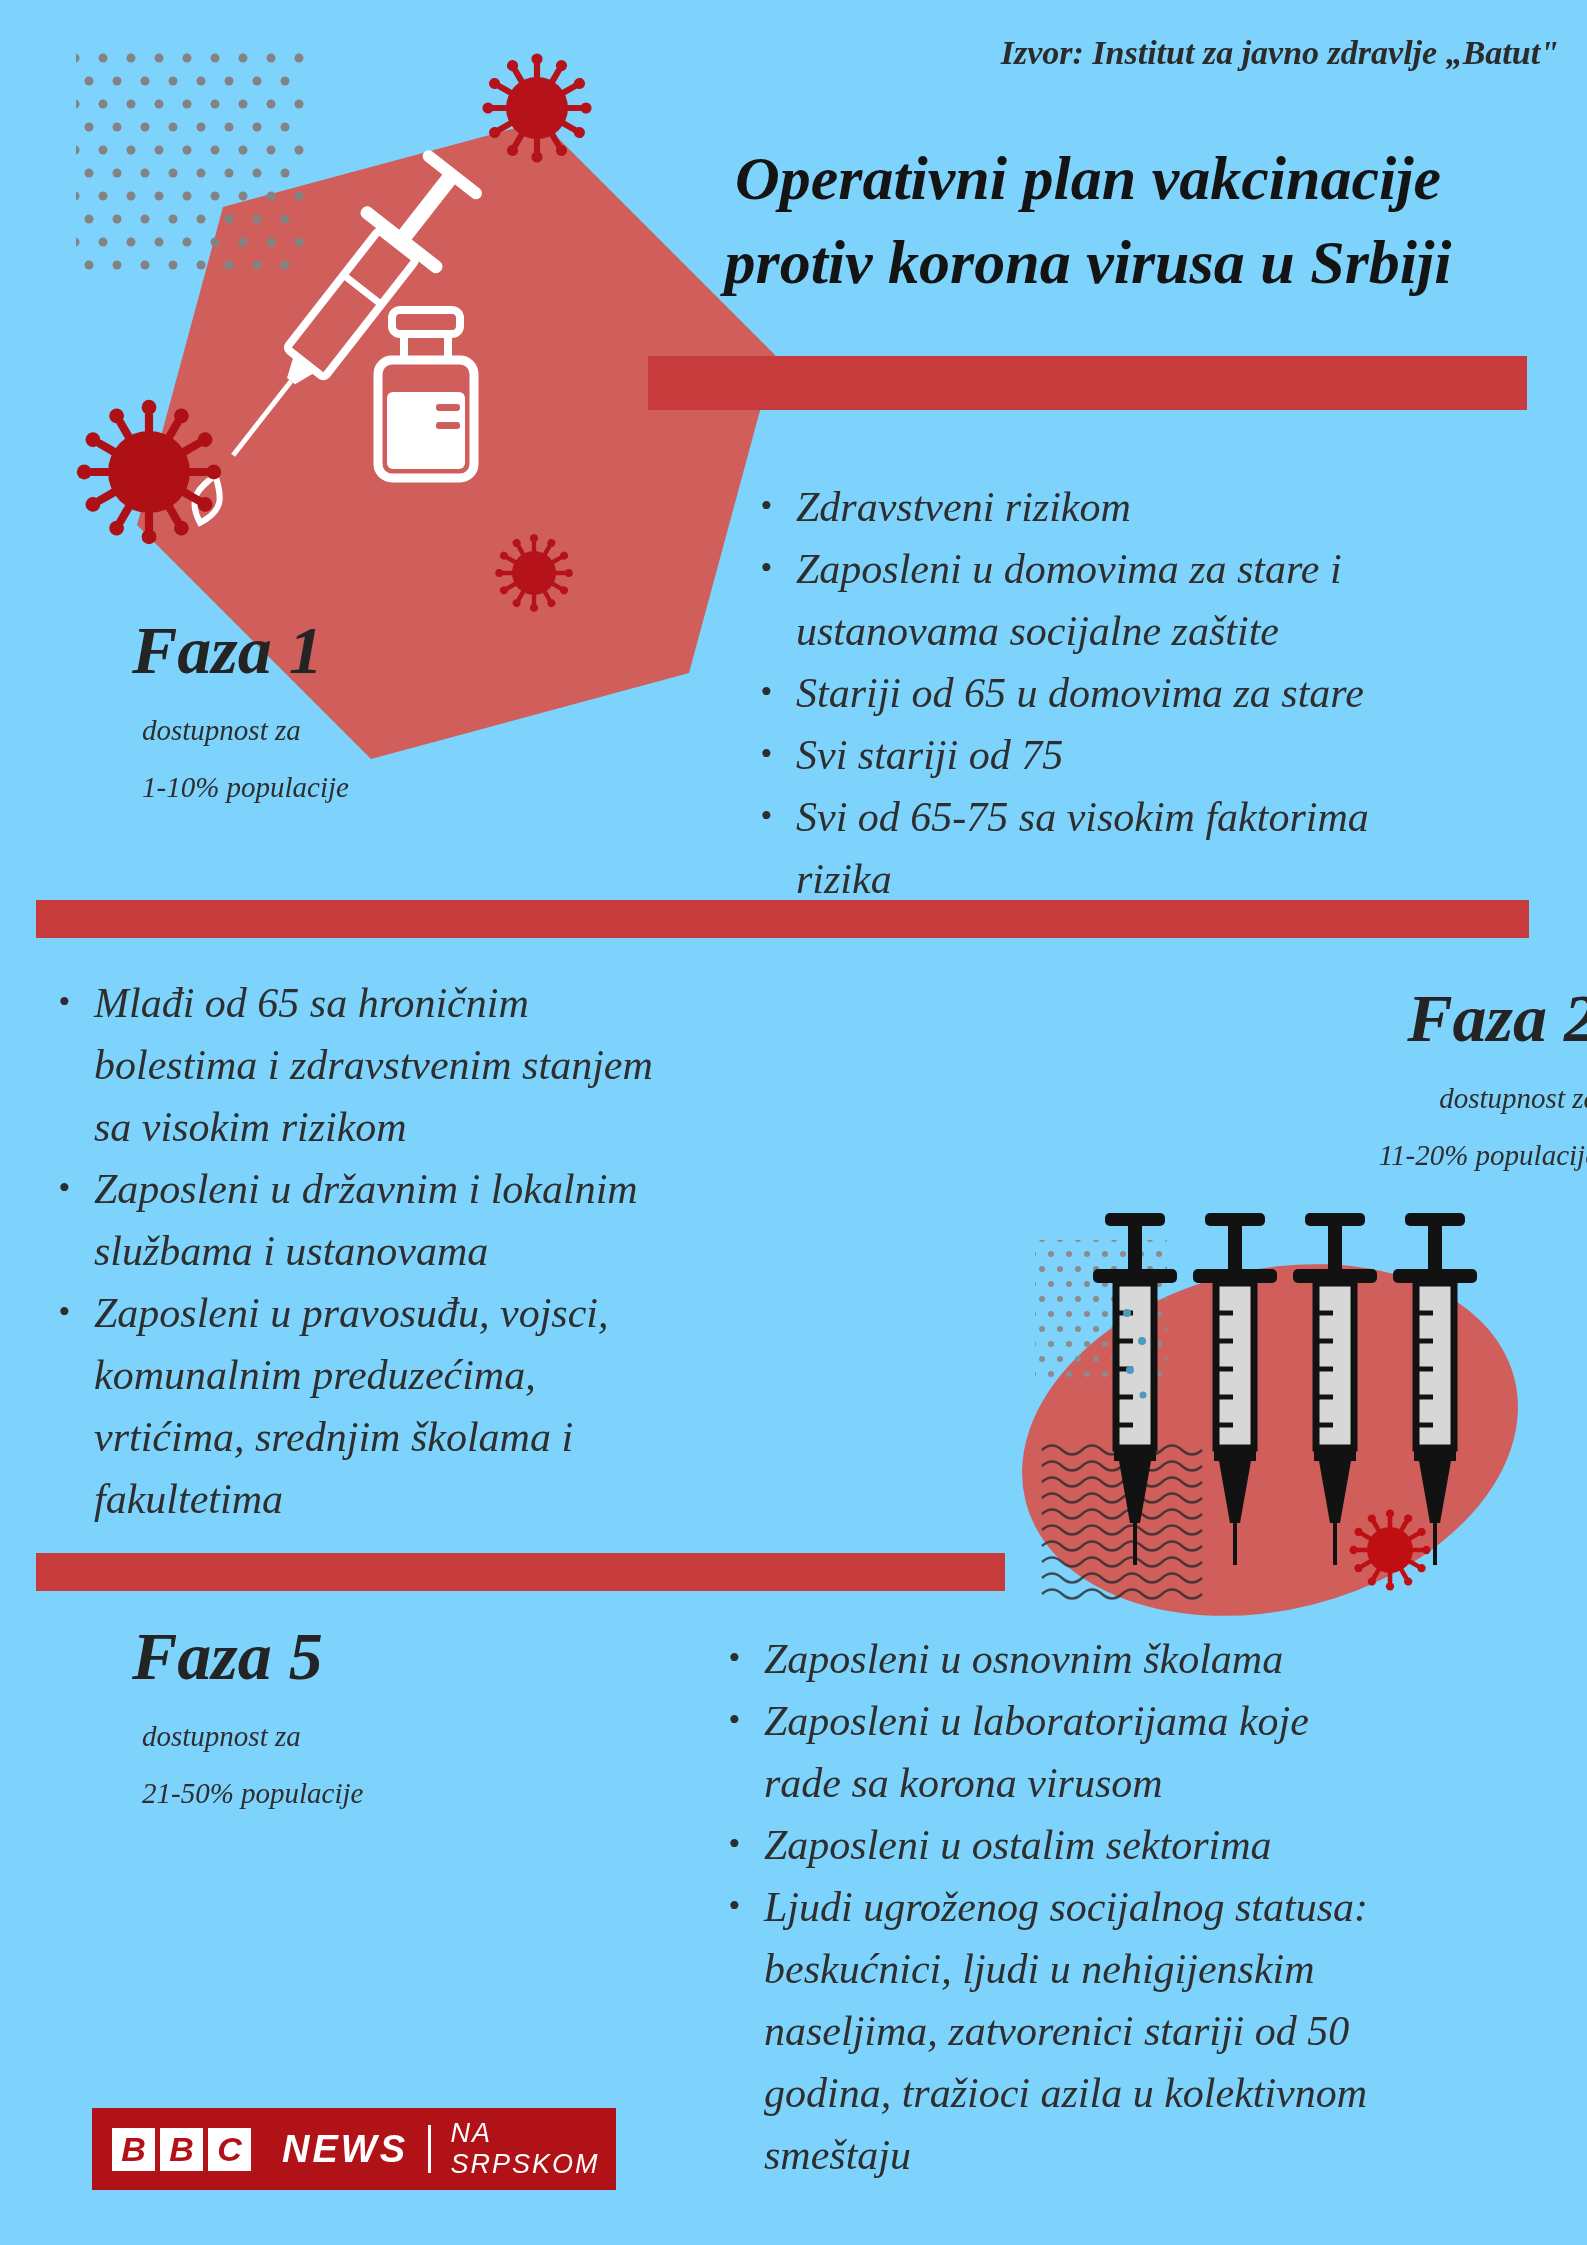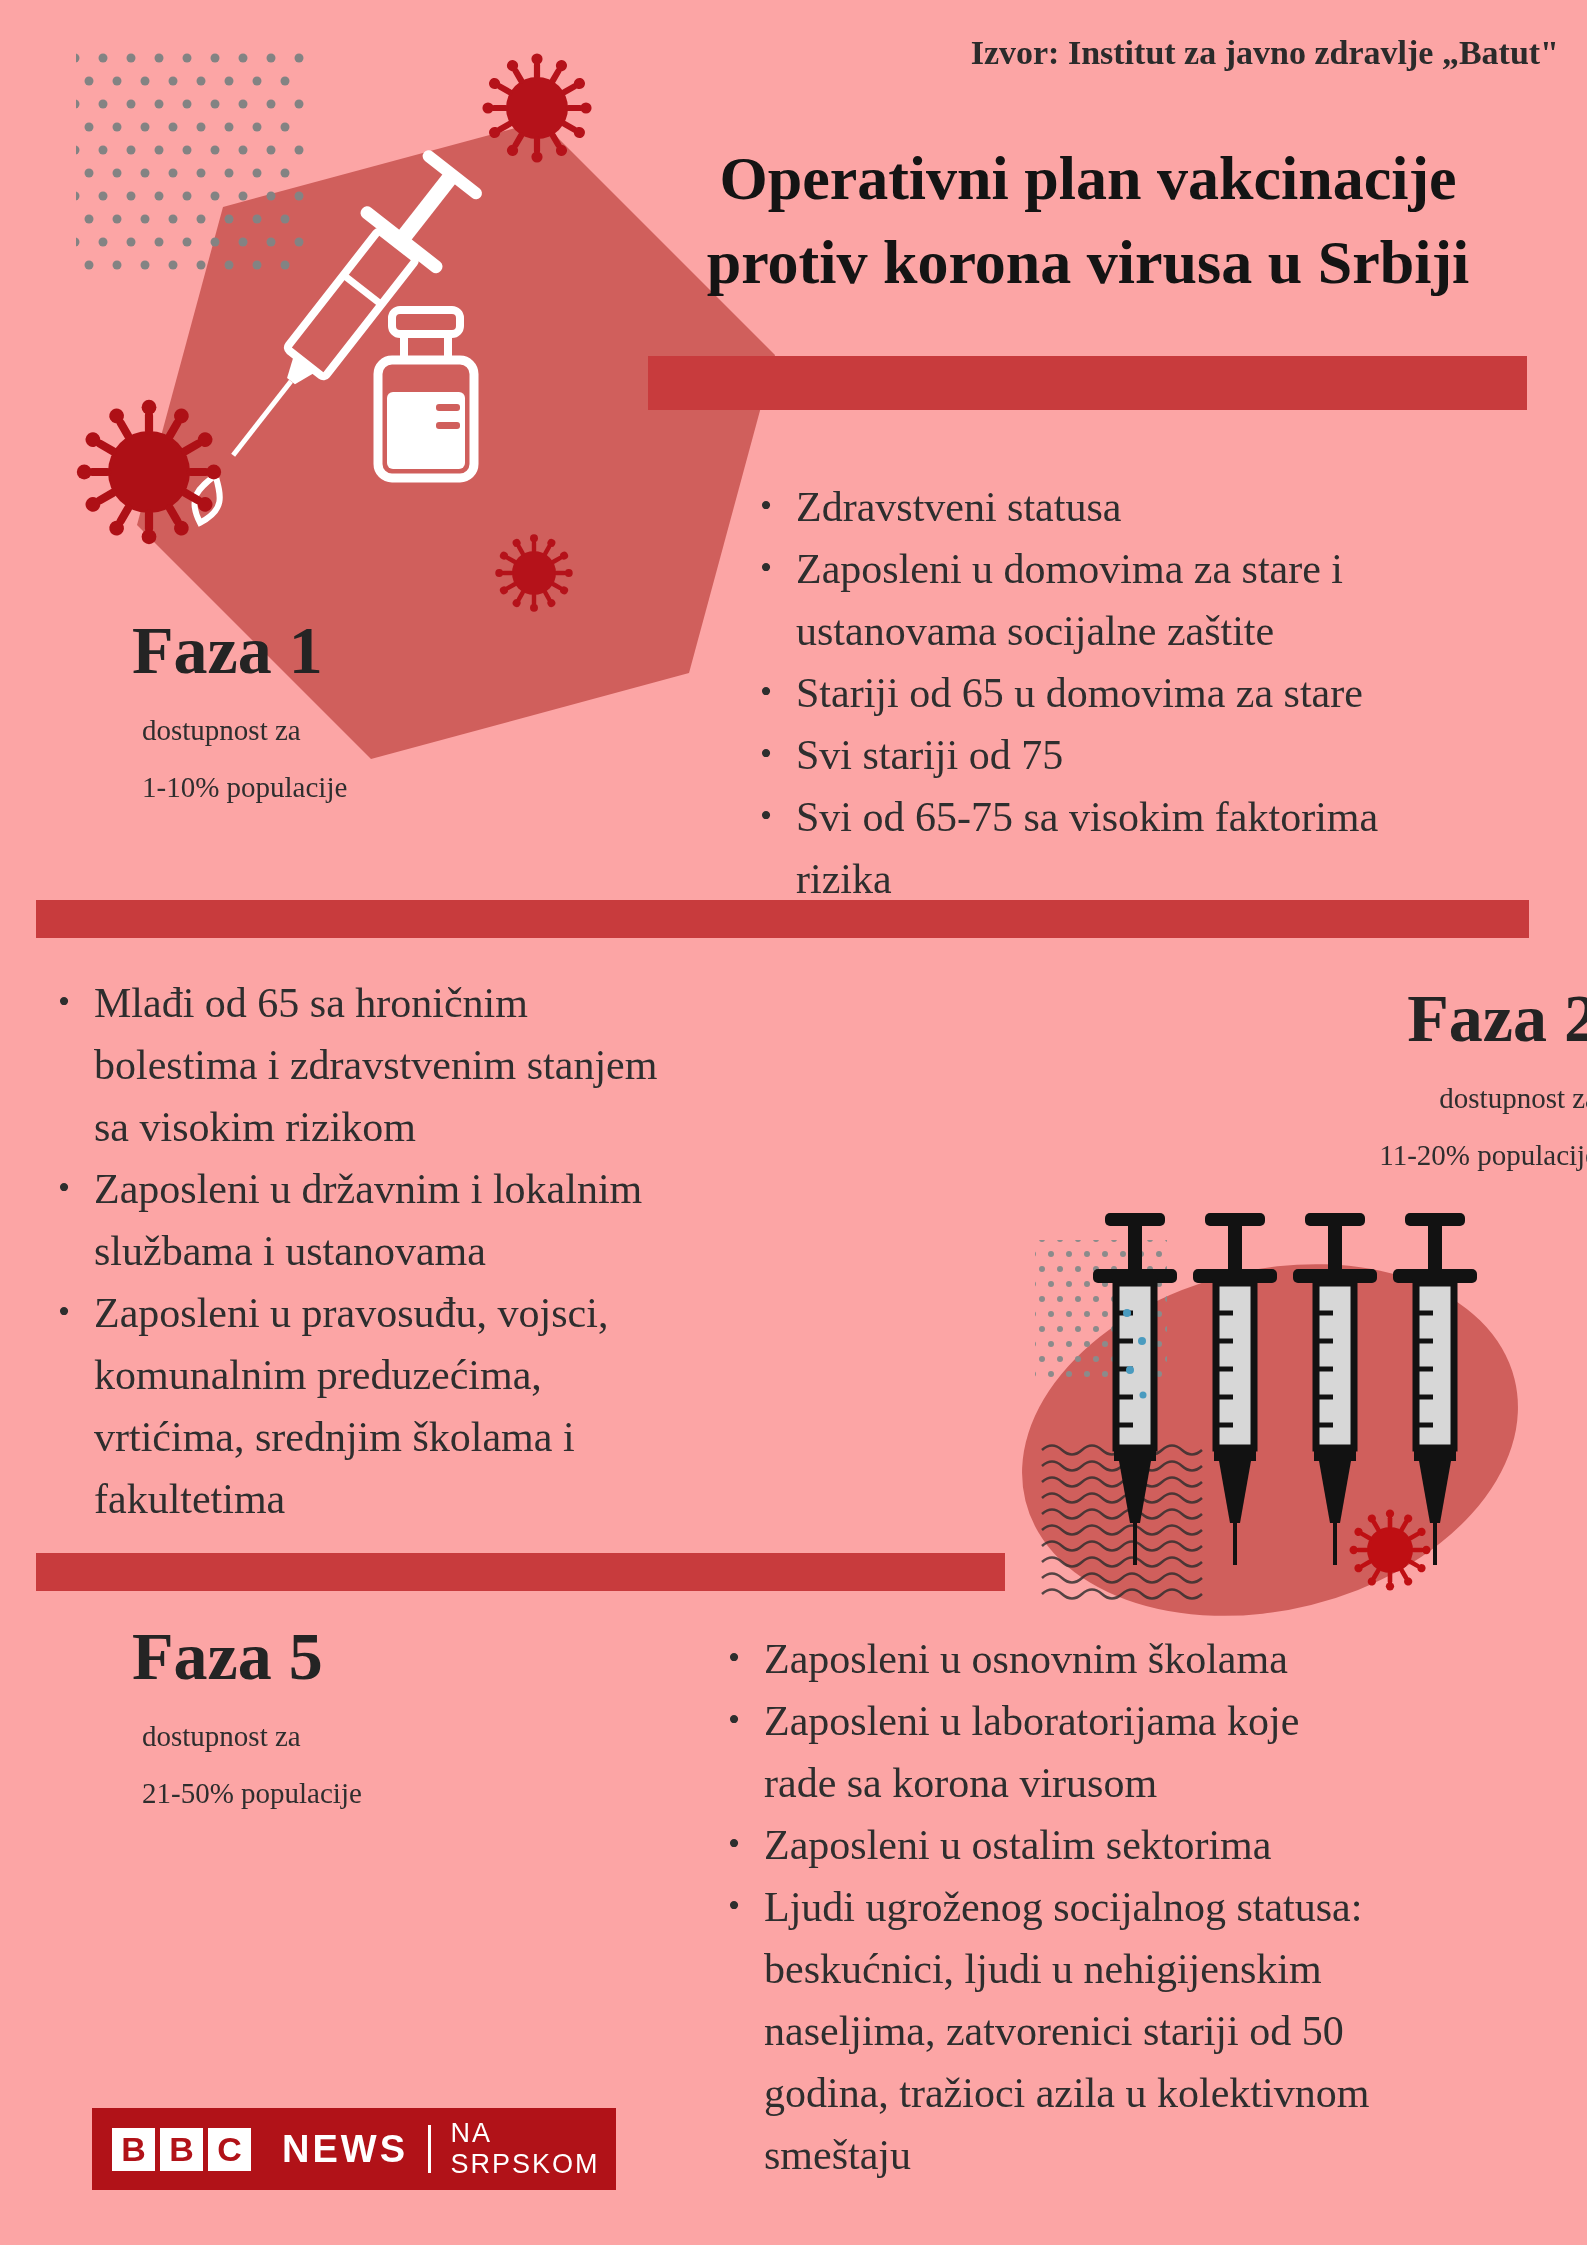--- a/index.html
+++ b/index.html
@@ -1,18 +1,18 @@
 <!DOCTYPE html>
 <html><head>
 <meta charset="utf-8">
 <style>
   html,body{margin:0;padding:0;background:#e6e6e4;}
   .page{
-    position:relative;width:1587px;height:2245px;background:#fca5a5;
-    font-family:"Liberation Serif","DejaVu Serif",serif;color:#242424;overflow:hidden;
+    position:relative;width:1587px;height:2245px;background:#7dd3fc;
+    font-family:"Liberation Serif","DejaVu Serif",serif;color:#242424;overflow:hidden;font-style:italic;
   }
   .source{
     position:absolute;top:34px;right:28px;font-size:34px;font-weight:bold;color:#2b2b2b;
   }
   .hero-svg{position:absolute;left:56px;top:30px;width:740px;height:770px;}
   .title{
     position:absolute;left:648px;top:136px;width:880px;text-align:center;
     font-size:62px;line-height:84px;font-weight:bold;color:#141414;
   }
   .title-bar{position:absolute;left:648px;top:356px;width:879px;height:54px;background:#c83b3d;}
@@ -156,21 +156,21 @@
     <use href="#virus-shape" transform="translate(478,543) scale(0.44)" fill="#b5121a"></use>
   </svg>
 
   <div class="title">
     <div>Operativni plan vakcinacije</div>
     <div>protiv korona virusa u Srbiji</div>
   </div>
   <div class="title-bar"></div>
 
   <ul class="bullets list-phase1">
-    <li>Zdravstveni statusa</li>
+    <li>Zdravstveni rizikom</li>
     <li>Zaposleni u domovima za stare i
 ustanovama socijalne zaštite</li>
     <li>Stariji od 65 u domovima za stare</li>
     <li>Svi stariji od 75</li>
     <li>Svi od 65-75 sa visokim faktorima
 rizika</li>
   </ul>
 
   <div class="phase-block phase-left phase-1">
     <h2>Faza 1</h2>

